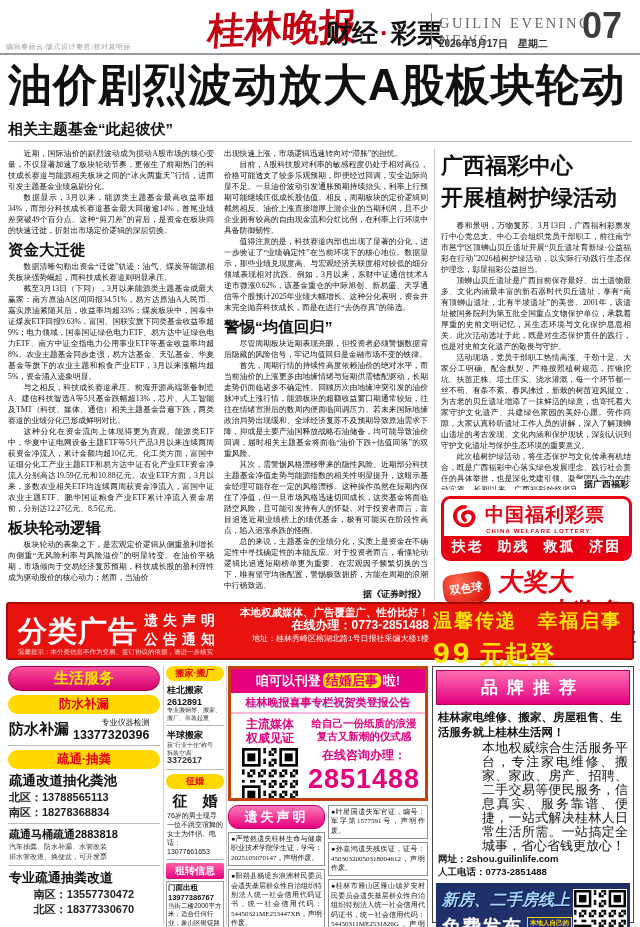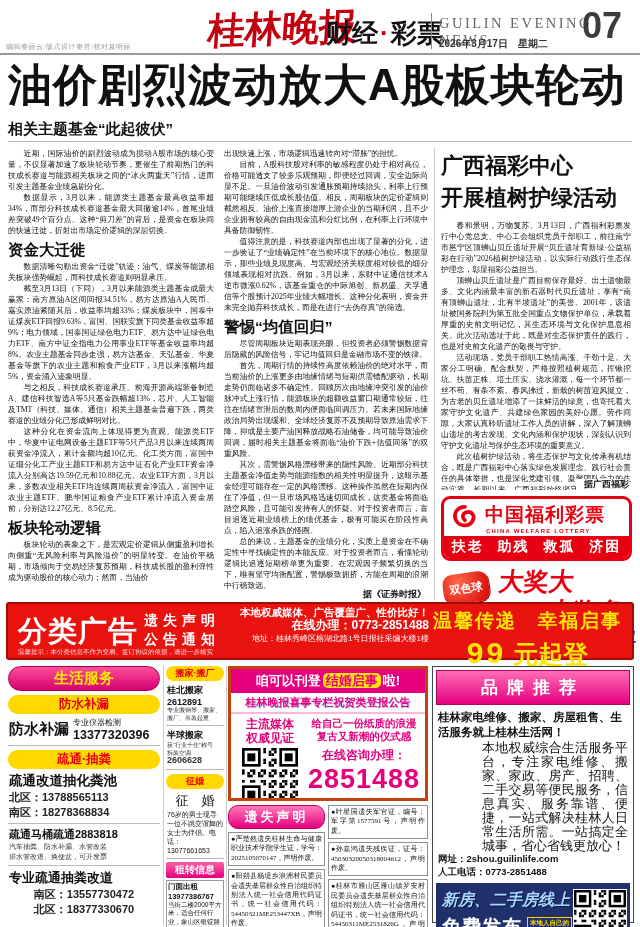--- a/index.html
+++ b/index.html
@@ -67,52 +67,52 @@
   
   .red-banner{position:absolute;left:6px;top:602px;width:624px;height:54px;background:#e8120f;
               border:2px solid #a30b07;border-radius:3px;color:#fff;display:flex;
               font-family:"Liberation Sans",sans-serif;}
   .rb-title{font-size:29px;font-weight:900;margin:8px 6px 0 10px;letter-spacing:1px;}
   .rb-sub{margin-top:7px;font-size:14px;font-weight:900;letter-spacing:5px;line-height:19px;}
   .rb-center{flex:1;text-align:right;margin-top:2px;line-height:13px;}
   .rb-c1,.rb-c2{font-size:10.5px;font-weight:bold;}
   .rb-c3{font-size:12px;font-weight:900;}
   .rb-c4{font-size:8px;}
-  .rb-right{margin:4px 10px 6px 4px;text-align:center;color:#ffe500;white-space:nowrap;}
+  .rb-right{margin:4px 10px 6px 4px;text-align:left;color:#ffe500;white-space:nowrap;}
   .rb-r1{font-size:19px;font-weight:900;letter-spacing:2px;}
   .rb-r2{font-size:25px;font-weight:900;margin-top:2px;}
   .rb-r2 .big{font-size:30px;letter-spacing:3px;}
   .rb-note{position:absolute;left:10px;bottom:1px;font-size:6.5px;color:#ffd9d9;}
   
   .ads{position:absolute;left:6px;top:666px;width:628px;height:259px;
        font-family:"Liberation Sans","DejaVu Sans",sans-serif;}
   .pill-m{background:linear-gradient(#ff4f9a,#d4006f);color:#ffe600;font-weight:900;font-size:15px;
           text-align:center;border-radius:13px;padding:2px 0;border:1px solid #a0004e;}
   .pill-y{background:#ffd800;color:#e60012;font-weight:900;font-size:12.5px;text-align:center;
           border-radius:11px;padding:1px 0;margin-top:4px;}
   .cell{border-bottom:1px solid #b9b9b9;padding:3px 1px;}
   .colA{position:absolute;left:2px;top:0;width:152px;height:259px;border-right:1px solid #ccc;
         padding-right:3px;}
   .a1{display:flex;align-items:center;}
   .a1-name{font-size:15px;font-weight:900;}
   .a1-r{margin-left:4px;}
-  .a1-desc{font-size:8px;}
+  .a1-desc{font-size:8px;text-align:right;}
   .a1-phone{font-size:12.5px;font-weight:900;}
   .a2-t{font-size:13.5px;font-weight:900;}
   .a-ph{font-size:11px;font-weight:bold;color:#222;}
   .a3-t{font-size:11px;font-weight:900;}
   .a3-d{font-size:7px;color:#333;}
   .a4-t{font-size:13px;font-weight:900;}
   .colB{position:absolute;left:160px;top:0;width:58px;height:259px;border-right:1px solid #ccc;
         padding-right:2px;font-size:6.5px;}
   .colB .pill-y{font-size:9px;border-radius:8px;}
   .b-name{font-size:9px;font-weight:900;display:inline;}
   .b-ph{font-size:9px;font-weight:900;}
   .b-desc{font-size:6px;color:#333;line-height:7.5px;}
-  .b-marr-t{font-size:13px;font-weight:400;text-align:center;}
+  .b-marr-t{font-size:15px;font-weight:700;text-align:center;}
   .b-marr{font-size:7px;line-height:9px;}
   .banner-m{background:linear-gradient(#ff5fa5,#e6007e);color:#fff;font-weight:900;font-size:10px;
             text-align:center;padding:1px 0;margin-top:3px;border-radius:2px;}
   .b-rent{border:1px solid #999;margin-top:2px;padding:1px;}
   .b-rent-t{font-size:7.5px;font-weight:900;}
   .b-rent-x{font-size:6.5px;line-height:8.5px;}
   
   .colC{position:absolute;left:222px;top:0;width:200px;height:259px;}
   .promo{border:3px solid #c2410c;height:129px;overflow:hidden;background:#fff;}
   .promo-strip{background:#e6007e;color:#fff;font-weight:900;font-size:13px;text-align:center;
@@ -288,21 +288,21 @@
     <div class="colB">
       <div class="pill-y" style="margin-top:0;">搬家·搬厂</div>
       <div class="cell">
         <span class="b-name">桂北搬家</span>
         <span class="b-ph">2612891</span>
         <div class="b-desc">专业搬钢琴、搬家、搬厂、吊装起重</div>
       </div>
       <div class="cell">
         <span class="b-name">半球搬家</span>
         <div class="b-desc">获“行业十佳”称号</div>
-        <div class="b-desc"><span>拆装空调</span> <span class="b-ph">2606628</span></div>
+        <div class="b-desc"><span>拆装空调</span> <span class="b-ph">3372617</span></div>
       </div>
       <div class="pill-y">征婚</div>
       <div class="cell">
         <div class="b-marr-t">征　婚</div>
         <div class="b-marr">76岁的男士现寻一位不跳交谊舞的女士为伴侣。电话：13077661653</div>
       </div>
       <div class="banner-m">租转信息</div>
       <div class="b-rent">
         <div class="b-rent-t">门面出租 13977386767</div>
         <div class="b-rent-x">当街二楼2000平方米，适合任何行业，象山区银锭路老汽车站后门往北188米。</div>

